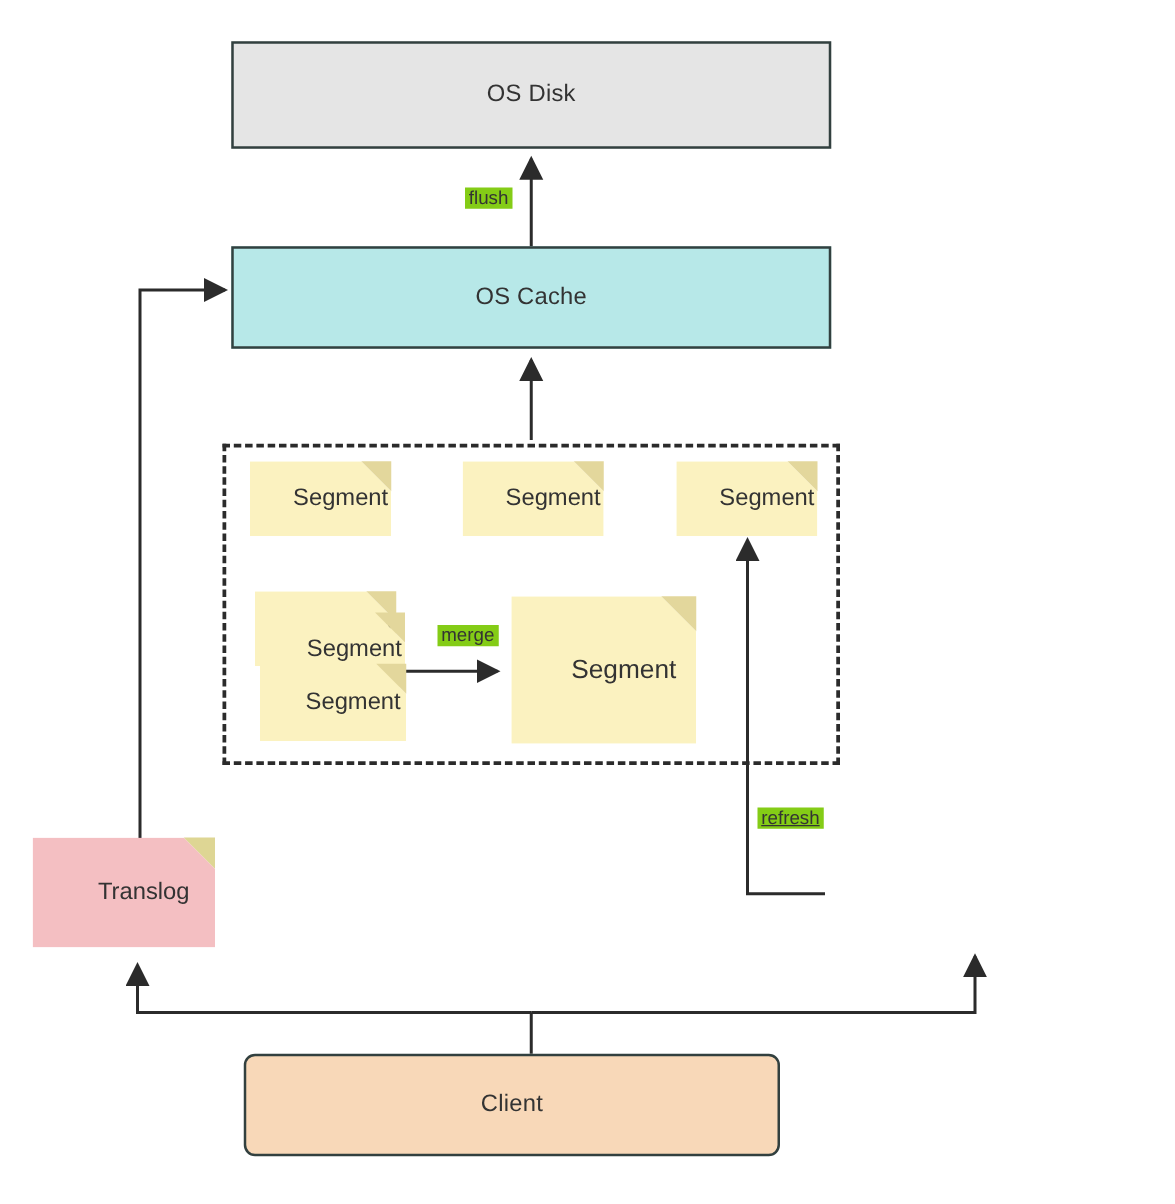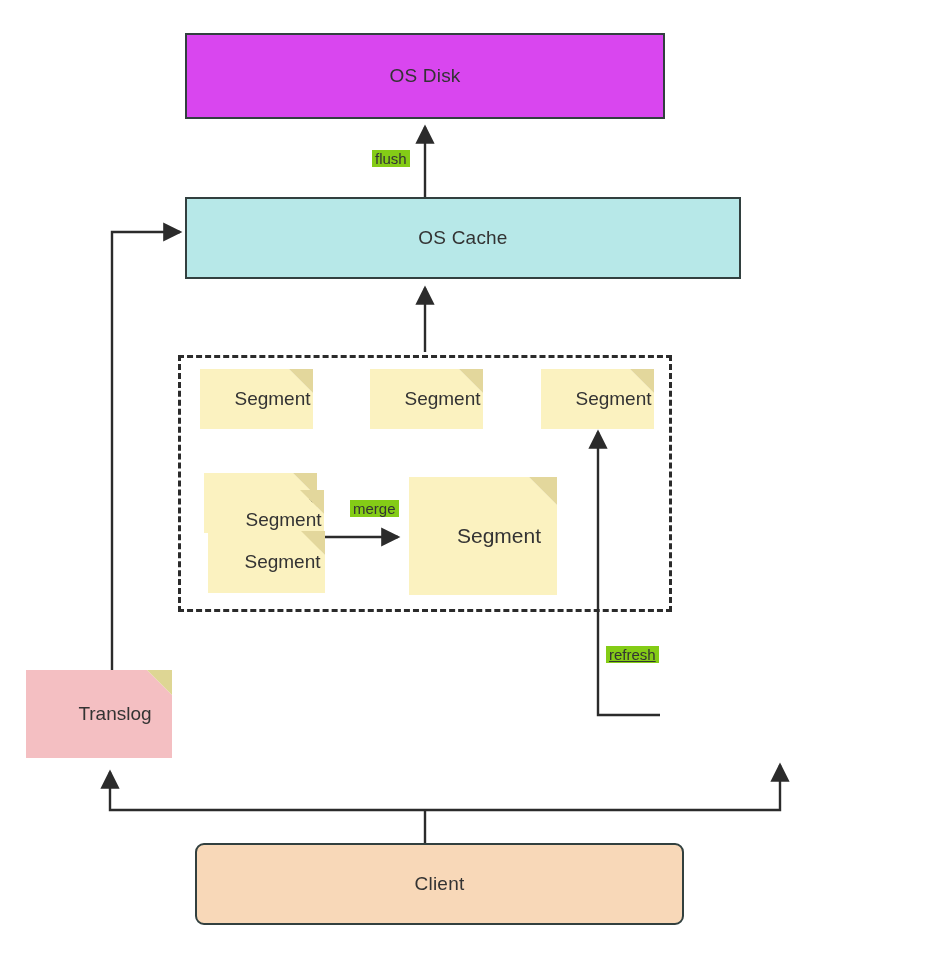--- a/index.html
+++ b/index.html
@@ -110,25 +110,25 @@
     <path d="M425,810 L110,810 L110,772" stroke="#2b2b2b" stroke-width="2.4" fill="none" marker-end="url(#ah)"></path>
     <path d="M425,810 L780,810 L780,765" stroke="#2b2b2b" stroke-width="2.4" fill="none" marker-end="url(#ah)"></path>
   </svg>
 
   <div class="wire-label" style="left:372px; top:150px;">flush</div>
 
   <div class="wire-label" style="left:336px; top:500px;margin-left:14px;">merge</div>
 
   <div class="wire-label" style="left:606px; top:646px;text-decoration:underline;">refresh</div>
 
-  <div class="node rect" style="left:185px; top:33px; width:480px; height:86px; background:#d946ef;">
+  <div class="node rect" style="left:185px; top:33px; width:480px; height:86px; background:#e5e5e5;">
     <span>OS Disk</span>
   </div>
 
-  <div class="node rect" style="left:185px; top:197px; width:556px; height:82px; background:#b7e8e8;">
+  <div class="node rect" style="left:185px; top:197px; width:480px; height:82px; background:#b7e8e8;">
     <span>OS Cache</span>
   </div>
 
   <div class="dashbox" style="left:178px; top:355px; width:494px; height:257px;"></div>
 
   <div class="note" style="left:200px; top:369px; width:113px; height:60px;">
     <div class="body" style="background:#fbf2c0;
          clip-path: polygon(0 0, calc(100% - 24px) 0, 100% 24px, 100% 100%, 0 100%);"></div>
     <div class="fold" style="border-top:24px solid #e3d79c; border-left:24px solid transparent;"></div>
     <span class="txt">Segment</span>
@@ -177,17 +177,17 @@
   </div>
 
   <div class="note" style="left:26px; top:670px; width:146px; height:88px;">
     <div class="body" style="background:#f4bfc2;
          clip-path: polygon(0 0, calc(100% - 25px) 0, 100% 25px, 100% 100%, 0 100%);"></div>
     <div class="fold" style="border-top:25px solid #ded694; border-left:25px solid transparent;"></div>
     <span class="txt">Translog</span>
   </div>
 
 
-  <div class="node rounded" style="left:195px; top:843px; width:489px; height:82px; background:#f8d8b8;">
+  <div class="node rounded" style="left:195px; top:843px; width:429px; height:82px; background:#f8d8b8;">
     <span>Client</span>
   </div>
 
 </div>
 
 </body></html>

